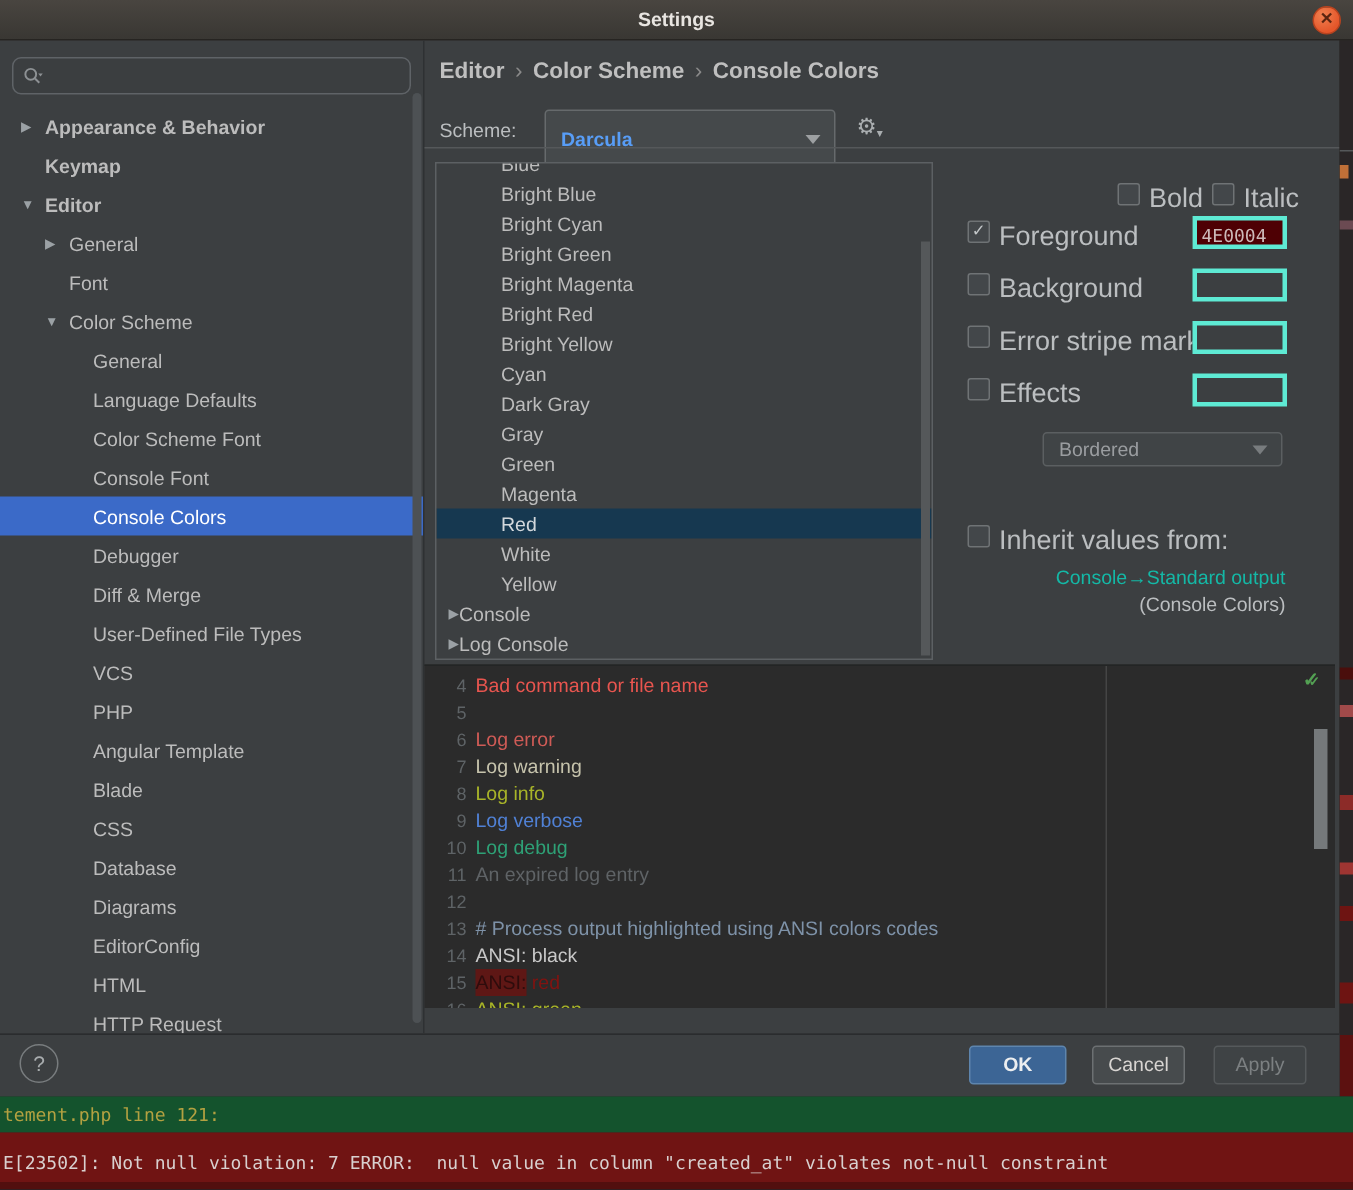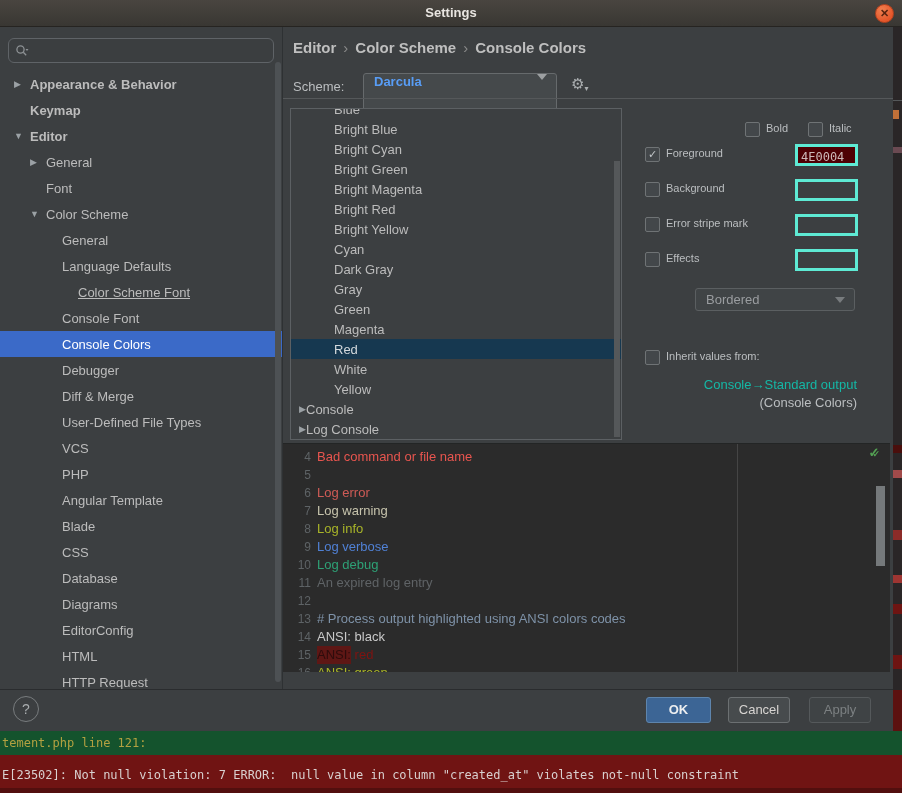--- a/index.html
+++ b/index.html
@@ -30,42 +30,42 @@
   .trow.bold .lbl{font-weight:bold;}
   .trow.sel{background:#3b6ac8;color:#ffffff;}
   .sb-thumb{position:absolute;right:1px;top:35px;width:6px;height:620px;background:#4d5154;border-radius:3px;}
 
   
   .content{position:absolute;left:283px;top:0;width:610px;height:662px;}
   .breadcrumb{position:absolute;left:10px;top:12px;font-size:15px;font-weight:bold;color:#bfbfbf;}
   .breadcrumb .sep{color:#8a8a8a;font-weight:normal;padding:0 7px;}
   .scheme-label{position:absolute;left:10px;top:52px;font-size:13px;color:#bbbec0;}
   .scheme-combo{position:absolute;left:80px;top:46px;width:194px;height:39px;background:#45494b;
-    border:1px solid #666a6c;border-radius:3px;display:flex;align-items:flex-start;cursor:pointer;}
+    border:1px solid #666a6c;border-radius:3px;display:flex;align-items:center;cursor:pointer;}
   .scheme-combo .val{padding-left:10px;font-size:13px;font-weight:bold;color:#589df6;flex:1;}
   .combo-arrow{width:0;height:0;border-left:5px solid transparent;border-right:5px solid transparent;
     border-top:6px solid #9da0a2;margin-right:9px;}
   .gear{position:absolute;left:288px;top:48px;font-size:15px;color:#aaaeb0;cursor:pointer;}
   .gear .mini{font-size:8px;vertical-align:-2px;}
   .hsep{position:absolute;left:0;top:71px;width:610px;height:1px;background:#55585a;}
 
   
   .clist{position:absolute;left:7px;top:81px;width:332px;height:332px;border:1px solid #5c6063;
     background:#3c3f41;overflow:hidden;}
   .crow{height:20px;display:flex;align-items:center;font-size:13px;color:#bcbcbc;cursor:pointer;white-space:nowrap;}
   .crow:first-child{margin-top:-10px;}
   .crow .ind{flex:none;}
   .crow .garr{flex:none;font-size:9px;color:#9ba1a5;width:15px;padding-left:8px;}
   .crow.sel{background:#163850;color:#d3d8dc;}
   .clist-thumb{position:absolute;right:1px;top:52px;width:6px;height:276px;background:#55585a;}
 
   
   .cb{position:absolute;width:15px;height:15px;border:1px solid #6f7375;background:#43474a;border-radius:2px;
     text-align:center;line-height:13px;font-size:11px;color:#c3c7c9;cursor:pointer;}
-  .opt-label{position:absolute;font-size:11px;color:#bbbec0;white-space:nowrap;}
+  .opt-label{position:absolute;font-size:18px;color:#bbbec0;white-space:nowrap;}
   .cfield{position:absolute;width:63px;height:22px;border:3px solid #5eead4;background:#3c3f41;
     font-family:"DejaVu Sans Mono",monospace;font-size:12px;color:#cdb9b9;line-height:20px;padding-left:3px;}
   .eff-combo{position:absolute;left:412px;top:261px;width:160px;height:23px;background:#404446;
     border:1px solid #5b5f61;border-radius:3px;display:flex;align-items:center;}
   .eff-combo .val{padding-left:10px;font-size:13px;color:#9a9da0;flex:1;}
   .eff-combo .combo-arrow{border-top-color:#787c7e;}
   .inherit-link{position:absolute;right:36px;top:350px;font-size:13px;color:#14b8a6;cursor:pointer;white-space:nowrap;}
   .inherit-note{position:absolute;right:36px;top:368px;font-size:13px;color:#bbbec0;white-space:nowrap;}
 
   
@@ -151,21 +151,21 @@
             <span class="lbl">Color Scheme</span>
           </div>
           <div class="trow" style="padding-left: 46px;">
             <span class="arr"></span>
             <span class="lbl">General</span>
           </div>
           <div class="trow" style="padding-left: 46px;">
             <span class="arr"></span>
             <span class="lbl">Language Defaults</span>
           </div>
-          <div class="trow" style="padding-left: 62px; text-decoration: underline;">
+          <div class="trow" style="padding-left: 46px;">
             <span class="arr"></span>
             <span class="lbl">Color Scheme Font</span>
           </div>
           <div class="trow" style="padding-left: 46px;">
             <span class="arr"></span>
             <span class="lbl">Console Font</span>
           </div>
           <div class="trow sel" style="padding-left: 46px;">
             <span class="arr"></span>
             <span class="lbl">Console Colors</span>

